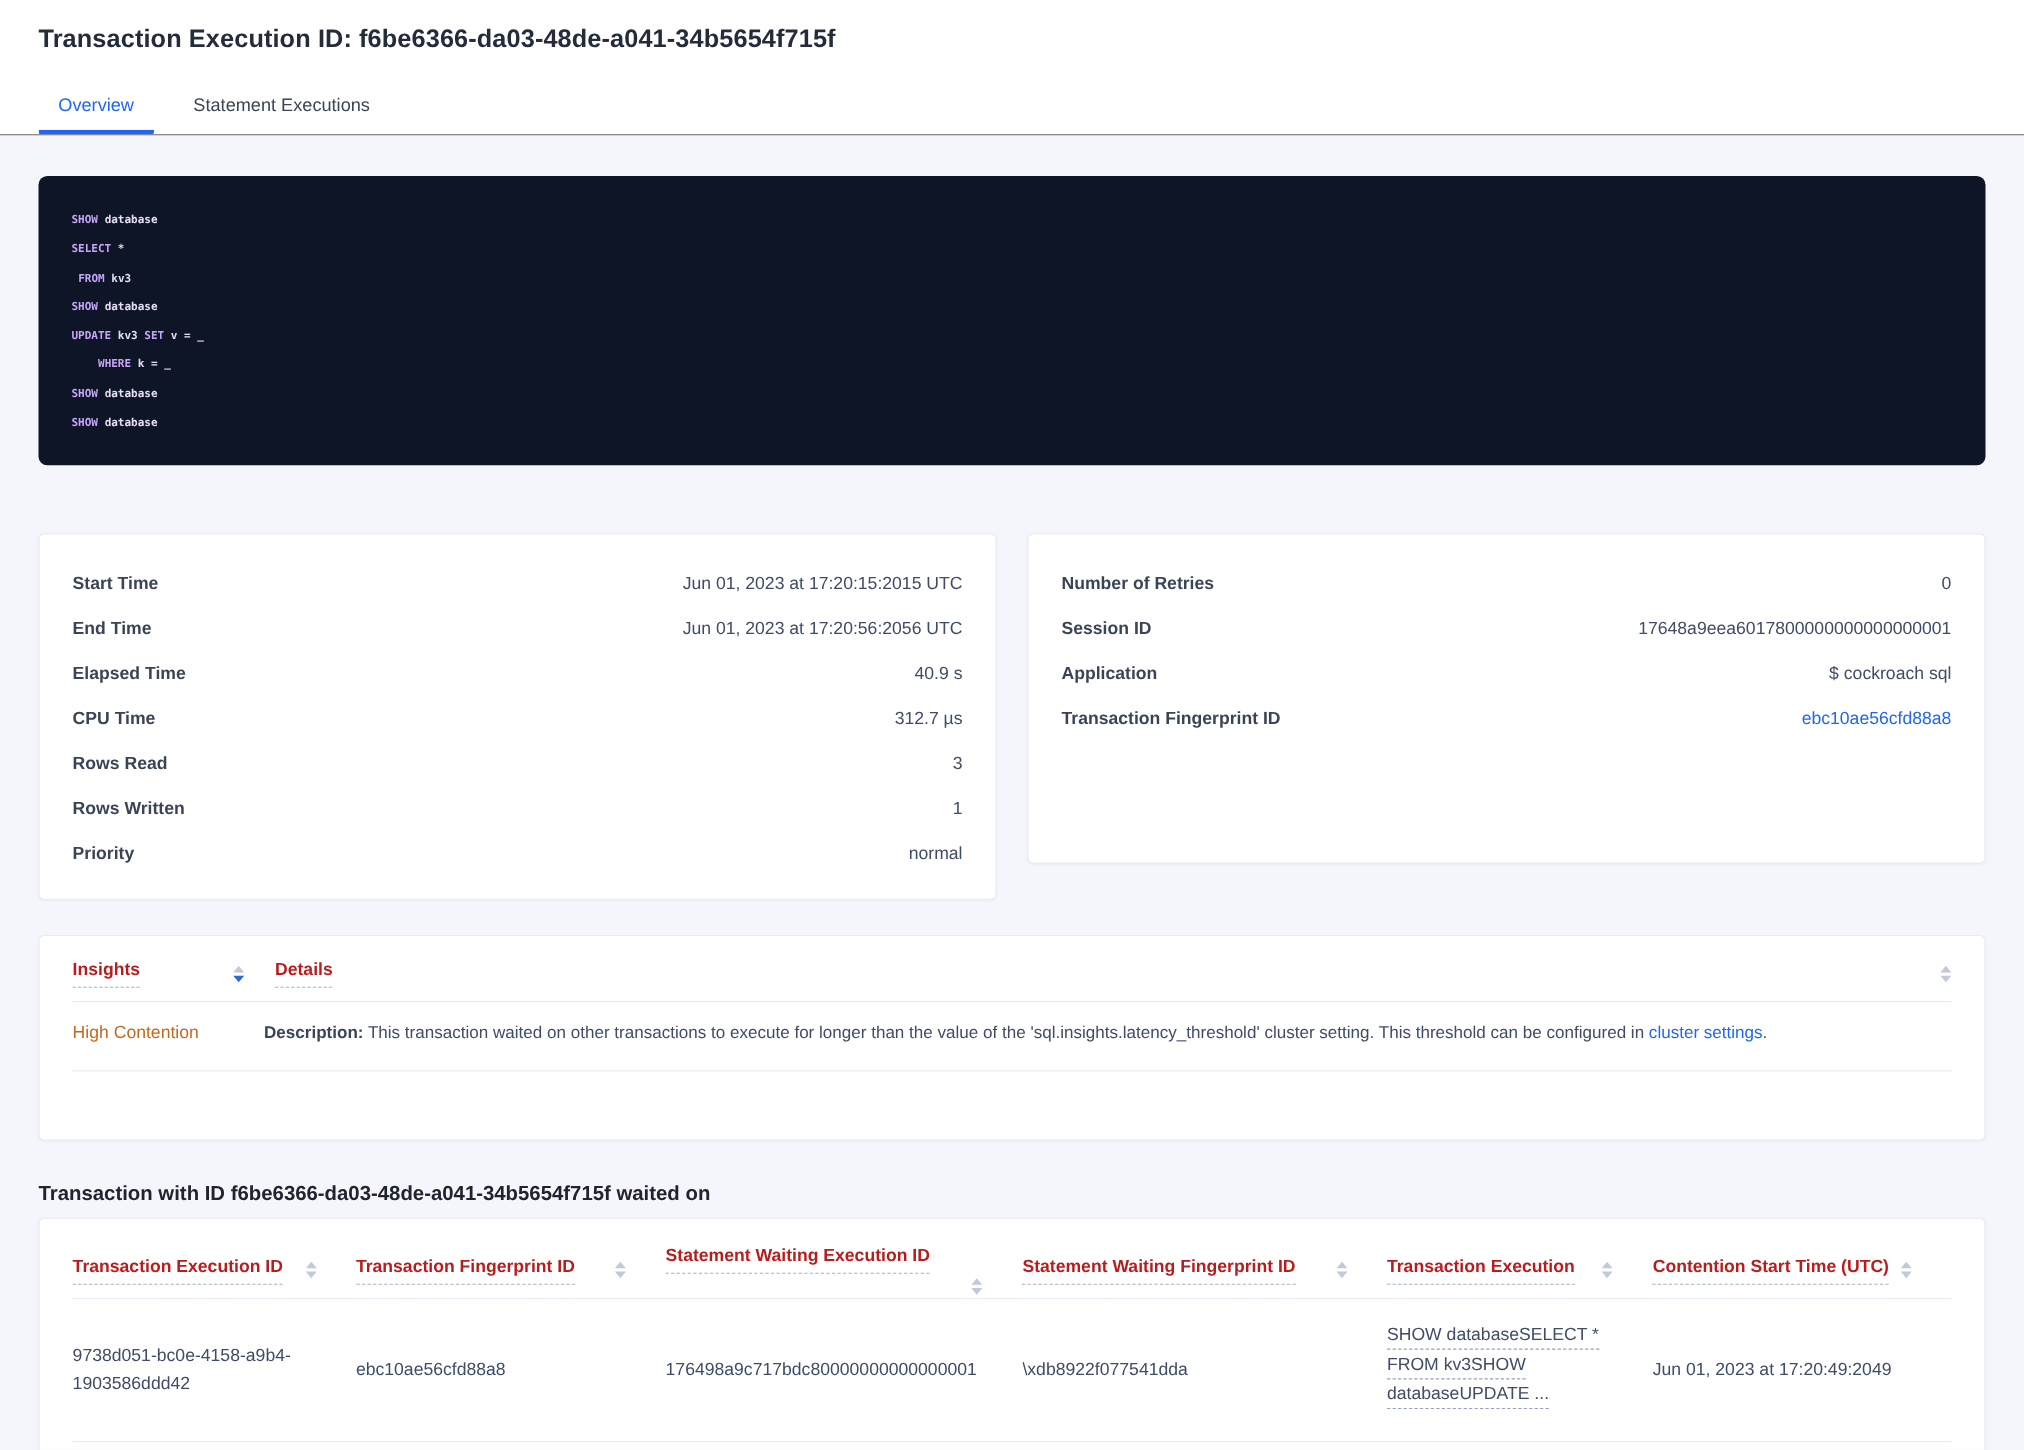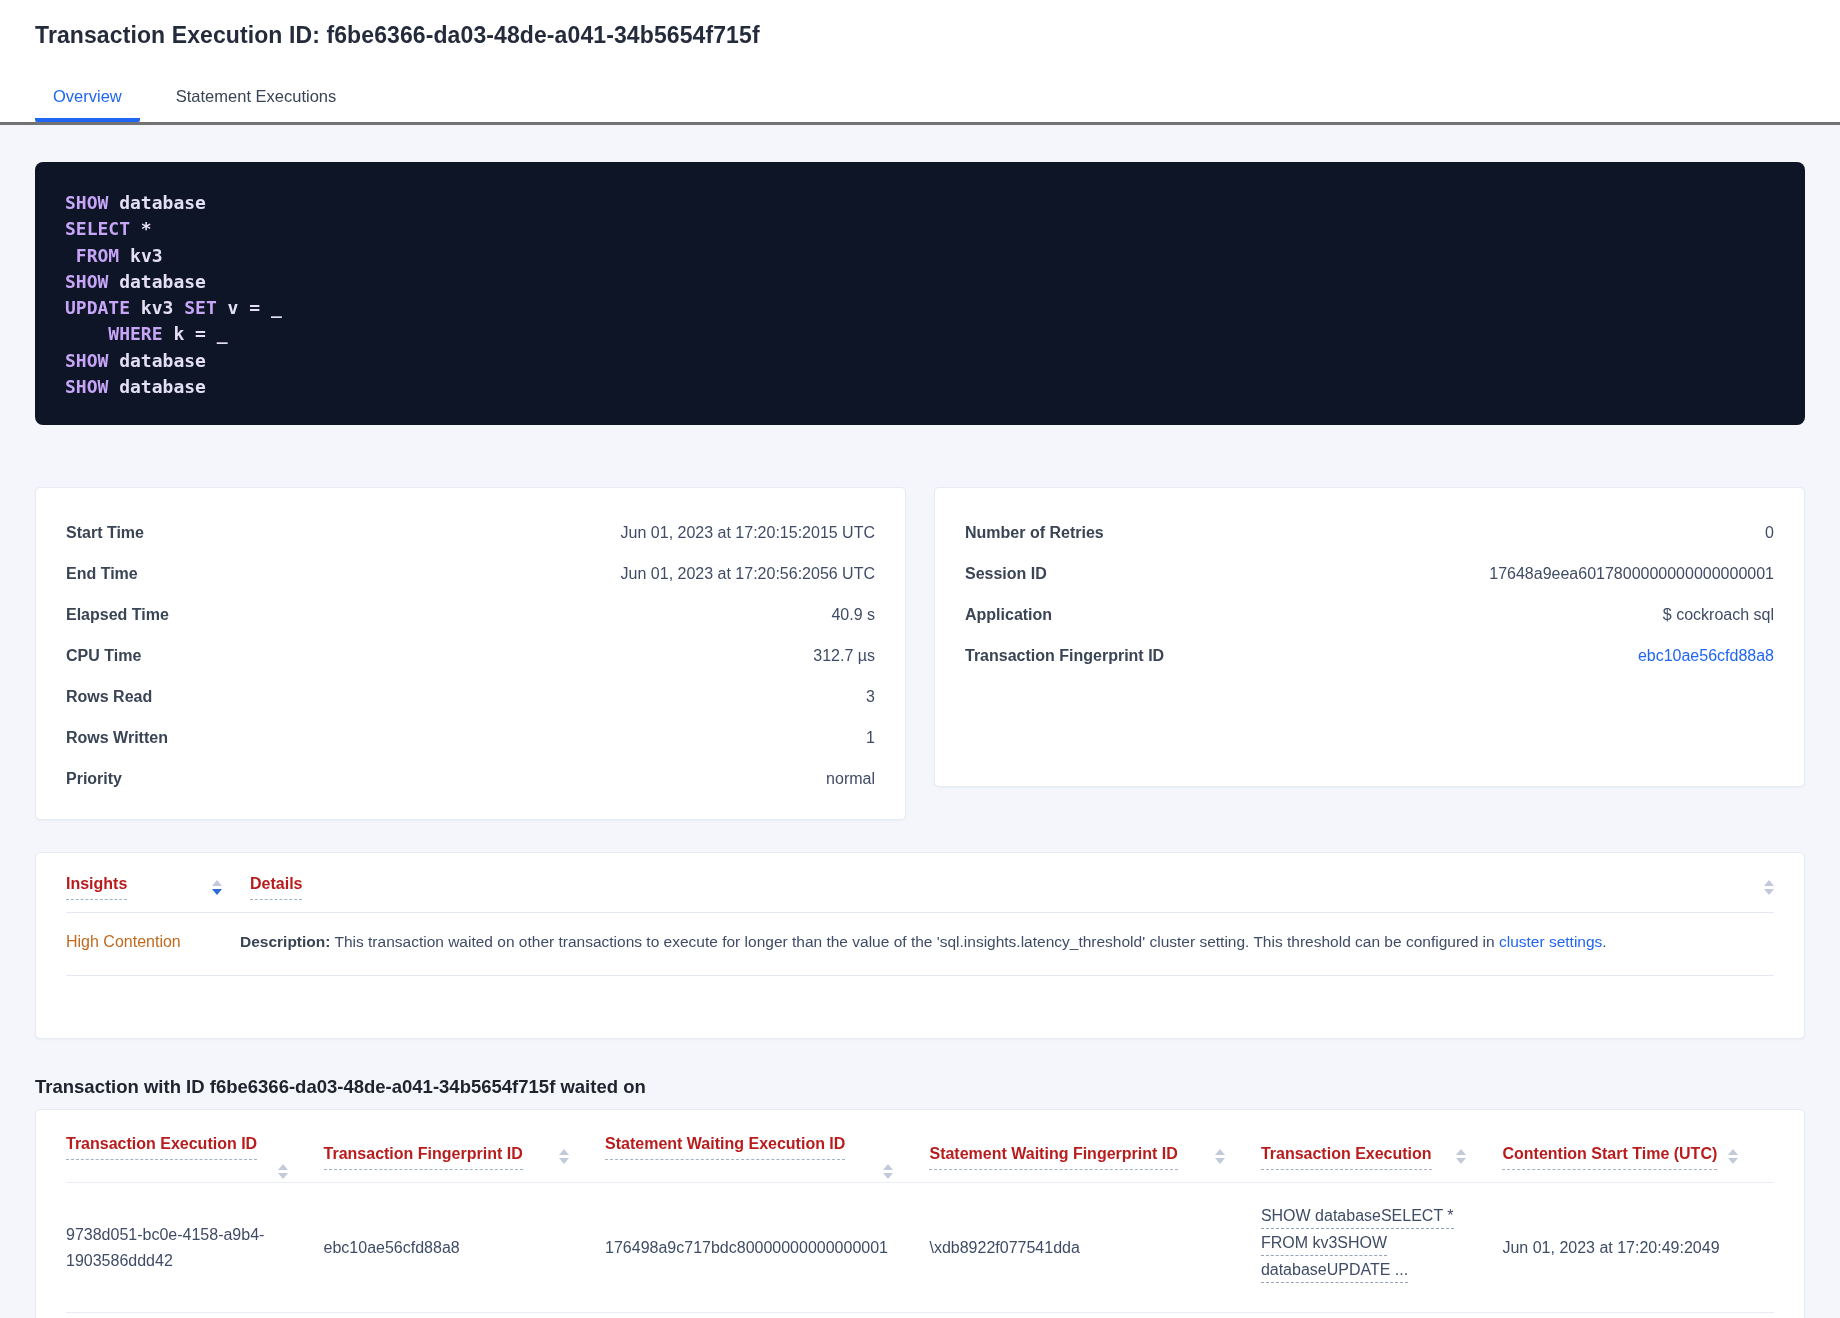--- a/index.html
+++ b/index.html
@@ -3,38 +3,38 @@
 <meta charset="utf-8">
 <style>
   * { margin:0; padding:0; box-sizing:border-box; }
   html,body { width:1840px; height:1318px; overflow:hidden; }
   body {
     font-family:"Liberation Sans", sans-serif;
     background:#f4f6fb;
     color:#394455;
   }
   
-  .header { background:#ffffff; padding:22px 35px 0 35px; border-bottom:3px solid #737373; }
+  .header { background:#ffffff; padding:22px 35px 0 35px; border-bottom:1px solid #737373; }
   .page-title { font-size:23px; font-weight:700; color:#242c3c; letter-spacing:.1px; }
   .tab-bar { display:flex; margin-top:26px; }
   .tab {
     font-size:16.5px; padding:12px 18px; margin-right:18px; cursor:pointer;
     color:#394455; border-bottom:4px solid transparent; border-radius:2px;
   }
   .tab.active { color:#2066f2; border-bottom-color:#2066f2; font-weight:400; }
   
   .content { padding:0 35px; }
   
   .codeblock {
     margin-top:37px; background:#0d1526; border-radius:8px;
     padding:28px 30px; height:263px;
   }
   .code-line {
     font-family:"DejaVu Sans Mono", monospace;
-    font-size:18px; line-height:26.3px; font-weight:600;
+    font-size:10px; line-height:26.3px; font-weight:600;
     white-space:pre; color:#e4dff2;
   }
   .code-line .kw { color:#c7a5f7; }
   
   .cards { display:flex; gap:28px; margin-top:62px; align-items:flex-start; }
   .card {
     background:#ffffff; border:1px solid #e7ebf3; border-radius:5px;
     box-shadow:0 1px 2px rgba(60,75,110,0.05);
   }
   .card.summary { flex:1; padding:24px 30px; }
@@ -59,21 +59,21 @@
   .insights-row { display:flex; align-items:center; padding:16px 0 20px 0; border-bottom:1px solid #e4e8f0; }
   .insight-badge { width:174px; font-size:16px; color:#c2691e; }
   .insight-details { flex:1; font-size:15.5px; color:#3f4c66; line-height:26px; }
   .insight-details b { color:#394455; }
   
   .waited-heading { margin-top:37px; font-size:18.5px; font-weight:700; color:#20242e; }
   .card.waited { margin-top:11px; padding:0 30px; height:260px; }
   .wt-header { display:flex; align-items:center; padding:22px 0 0 0; border-bottom:1px solid #e8ecf3; height:73px; }
   .wt-col { display:flex; align-items:flex-start; padding-right:14px; }
   .wt-col .arrows { margin-left:auto; margin-right:22px; margin-top:4px; }
-  .c1 { width:258px;flex-direction:column; } .c2 { width:282px; } .c3 { width:325px;flex-direction:column; }
+  .c1 { width:258px; } .c2 { width:282px; } .c3 { width:325px;flex-direction:column; }
   .c4 { width:332px; } .c5 { width:242px; } .c6 { width:272px; }
   .wt-row { display:flex; align-items:center; border-bottom:1px solid #e8ecf3; padding:24px 0; min-height:118px; }
   .wt-cell { font-size:16px; color:#3f4c66; padding-right:34px; line-height:26px; overflow-wrap:anywhere; }
   .txn-exec-link { cursor:pointer; }
   .txn-exec-link .tline { display:table; line-height:17px; border-bottom:1px dashed #97a3ba; padding-bottom:4px; margin-bottom:5px; color:#3f4c66; }
 </style>
 </head>
 <body>
 
 <div class="header">

